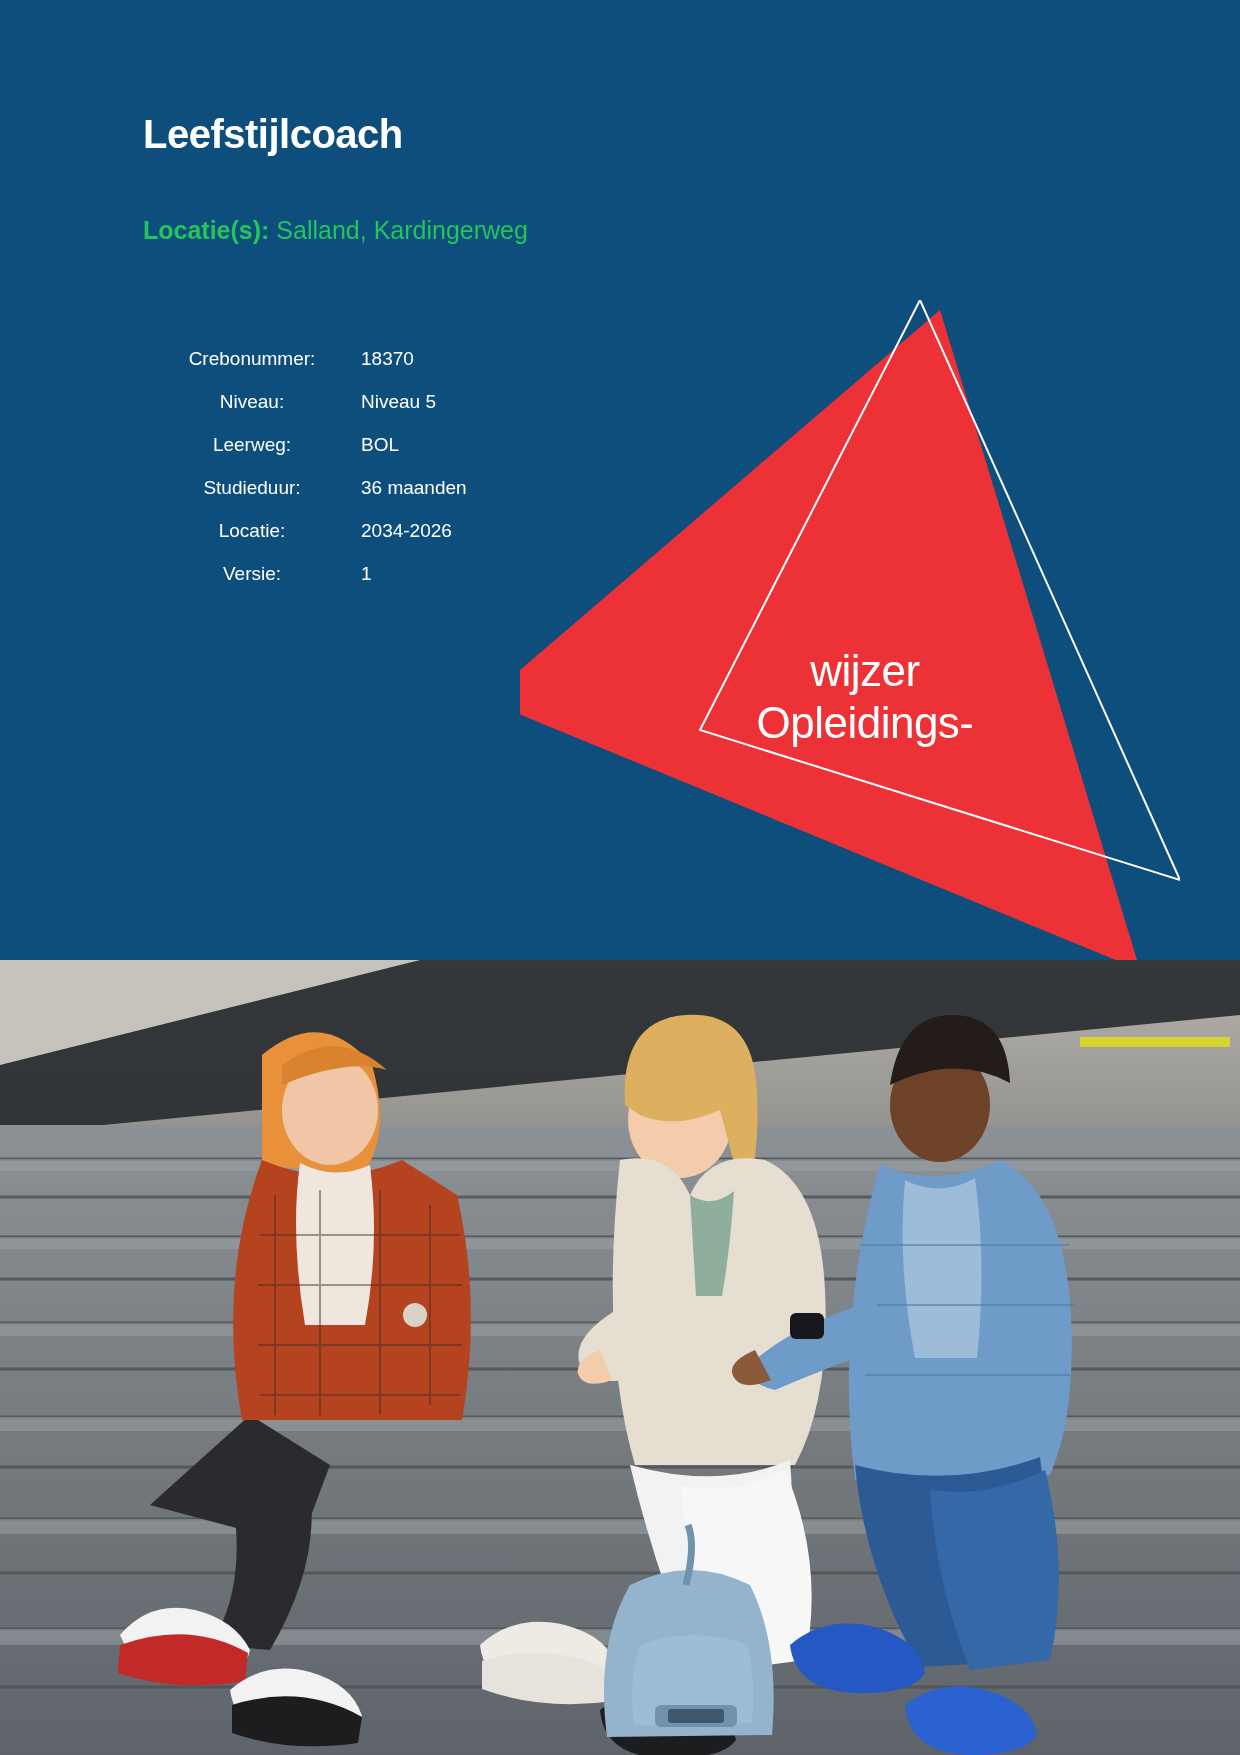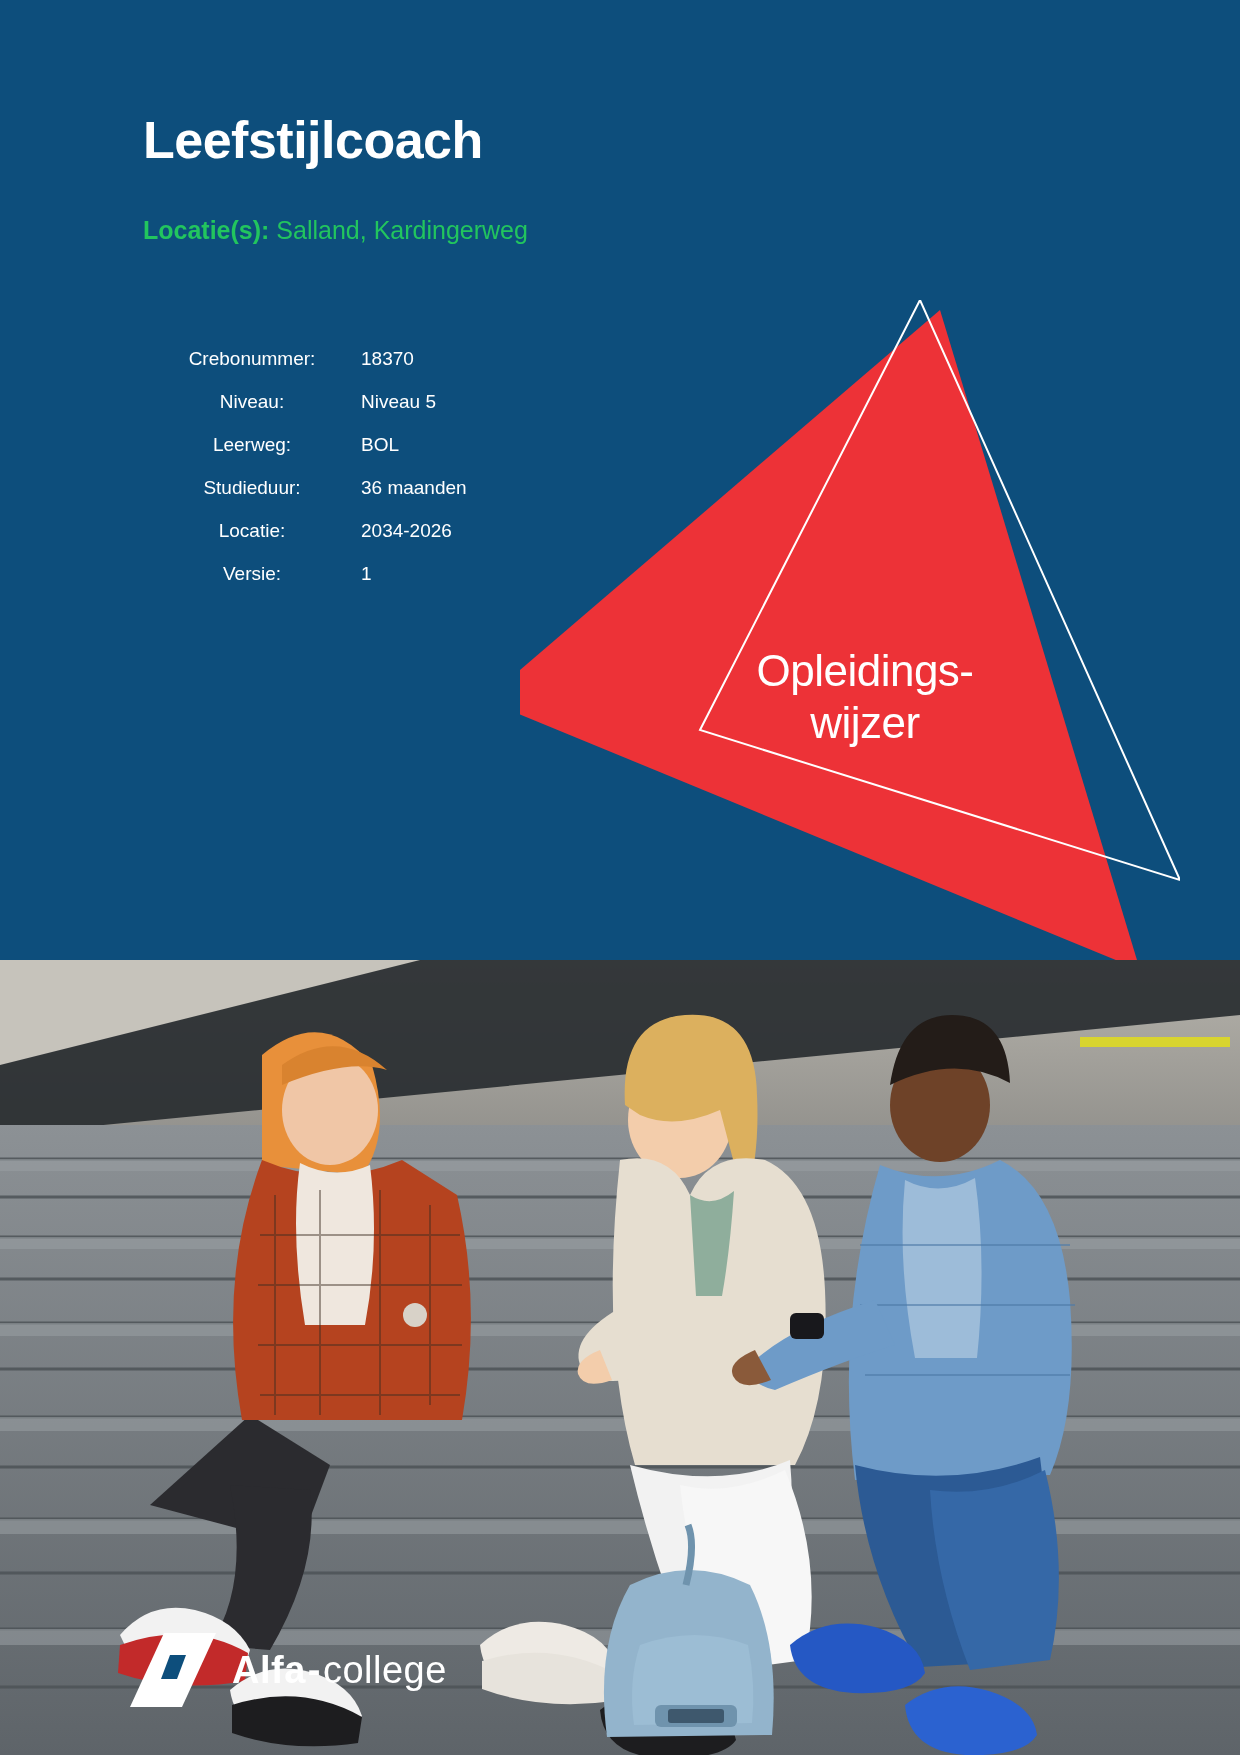--- a/index.html
+++ b/index.html
@@ -26,21 +26,21 @@
     height: 960px;
     background: #0d4e7c;
     z-index: 2;
   }
 
   .title {
     position: absolute;
     left: 143px;
     top: 112px;
     color: #ffffff;
-    font-size: 52px;
+    font-size: 40px;
     font-weight: bold;
     letter-spacing: -0.5px;
     line-height: 1.1;
   }
 
   .location-line {
     position: absolute;
     left: 143px;
     top: 215px;
     color: #22c55e;
@@ -169,22 +169,22 @@
   </div>
 
   <div class="tri-wrap">
     <svg class="tri-svg" width="660" height="660" viewBox="0 0 660 660" xmlns="http://www.w3.org/2000/svg">
       <polygon points="420,10 620,670 -35,400" fill="#ed3237"></polygon>
       <polygon points="400,0 660,580 180,430" fill="none" stroke="#ffffff" stroke-width="2"></polygon>
     </svg>
   </div>
 
   <div class="tri-label">
+    <div>wijzer</div>
     <div>Opleidings-</div>
-    <div>wijzer</div>
   </div>
 
   <div class="photo">
     <svg width="1240" height="810" viewBox="0 0 1240 810" xmlns="http://www.w3.org/2000/svg">
       <defs>
         <linearGradient id="wall" x1="0" y1="0" x2="0" y2="1">
           <stop offset="0%" stop-color="#b9b6ae"></stop>
           <stop offset="100%" stop-color="#8d8c88"></stop>
         </linearGradient>
         <linearGradient id="stairs" x1="0" y1="0" x2="0" y2="1">
@@ -283,23 +283,14 @@
       <g>
         <path d="M630 640 q60 -30 120 0 q30 60 22 150 l-165 2 q-12 -92 23 -152z" fill="#93b4cc"></path>
         <path d="M640 700 q55 -20 108 0 q8 40 4 78 l-118 2 q-6 -44 6 -80z" fill="#9cbdd4"></path>
         <rect x="655" y="760" width="82" height="22" rx="6" fill="#6f93ad"></rect>
         <rect x="668" y="764" width="56" height="14" rx="3" fill="#3e586d"></rect>
         <path d="M686 640 q10 -40 2 -60" stroke="#6f93ad" stroke-width="7" fill="none"></path>
       </g>
     </svg>
   </div>
 
-  <div class="logo">
-    <span class="logo-mark">
-      <svg width="86" height="74" viewBox="0 0 86 74" xmlns="http://www.w3.org/2000/svg">
-        <polygon points="34,0 86,0 52,74 0,74" fill="#ffffff"></polygon>
-        <polygon points="40,22 56,22 47,46 31,46" fill="#0d4e7c"></polygon>
-      </svg>
-    </span>
-    <span class="logo-text"><span class="bold">Alfa</span><span class="sep">-</span><span class="light">college</span></span>
-  </div>
 
 </div>
 
 </body></html>

